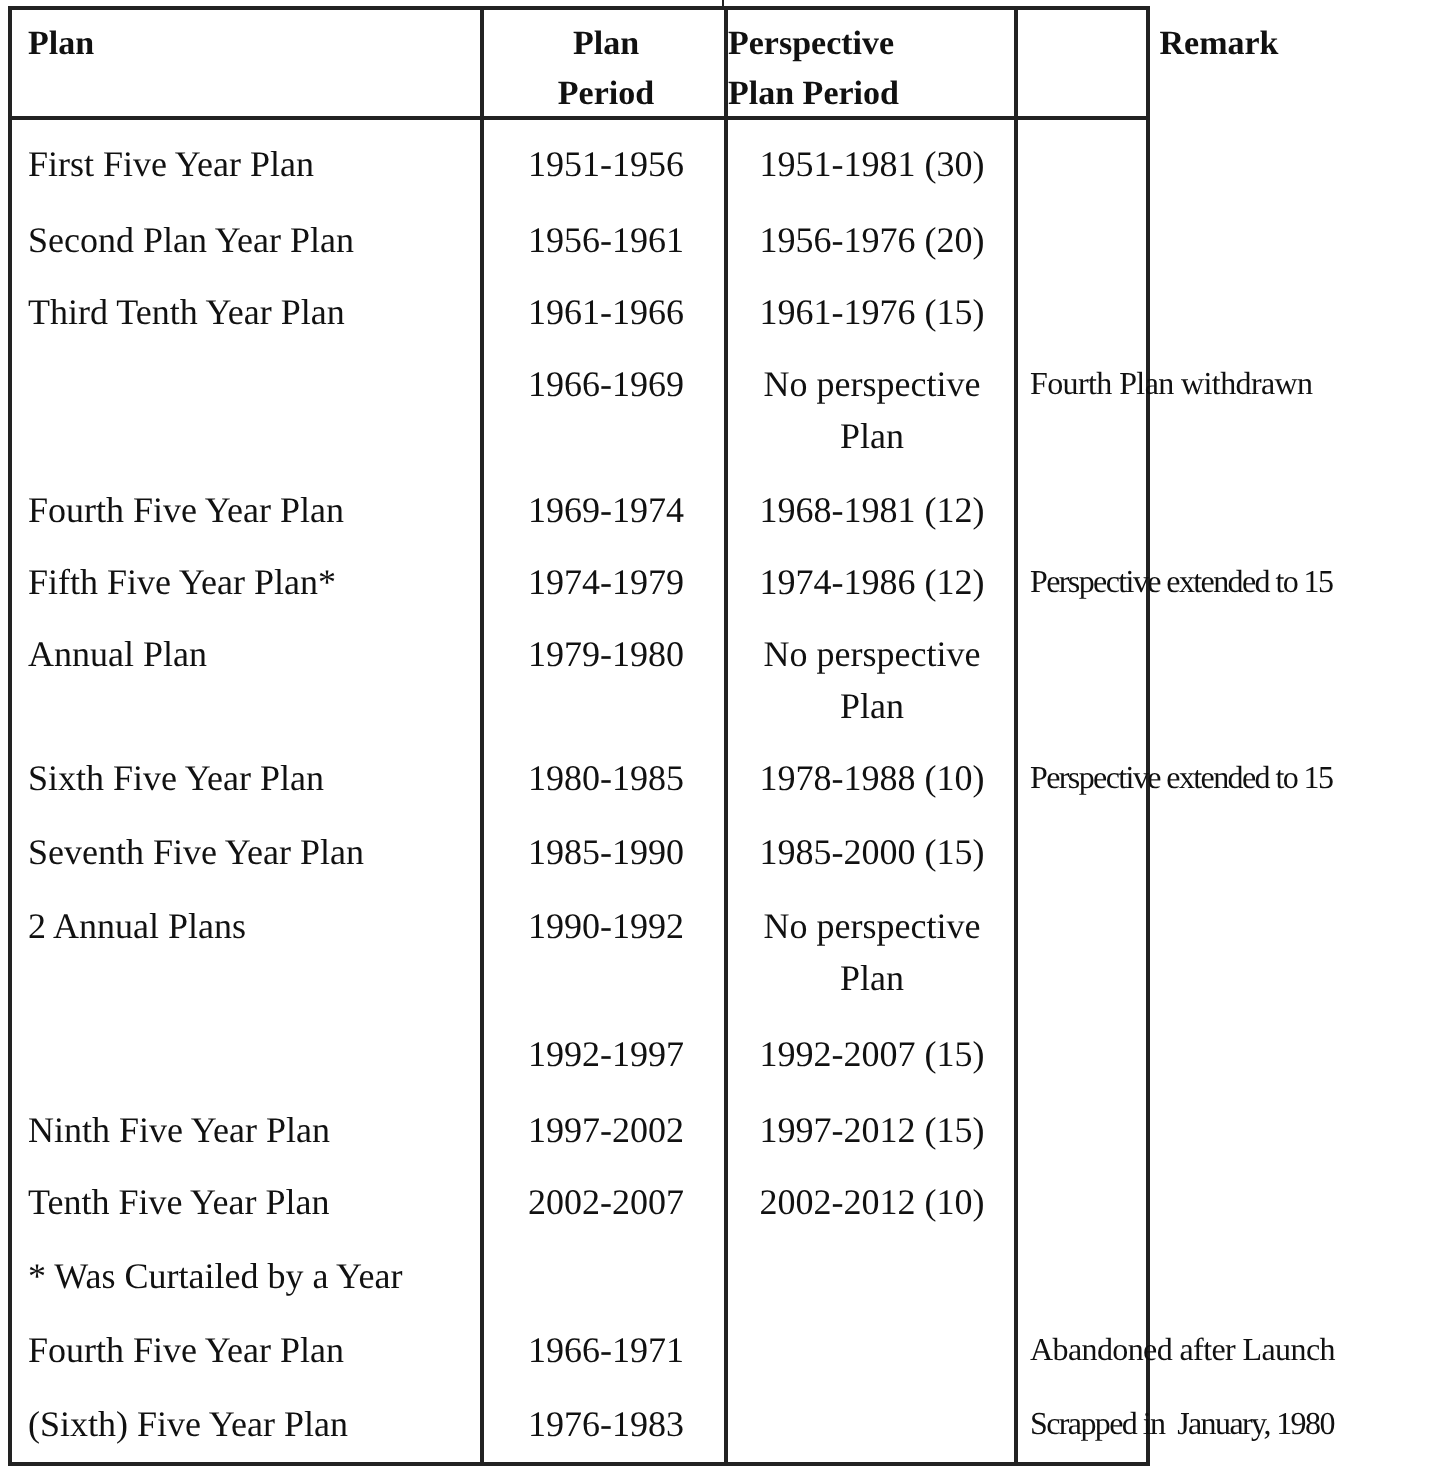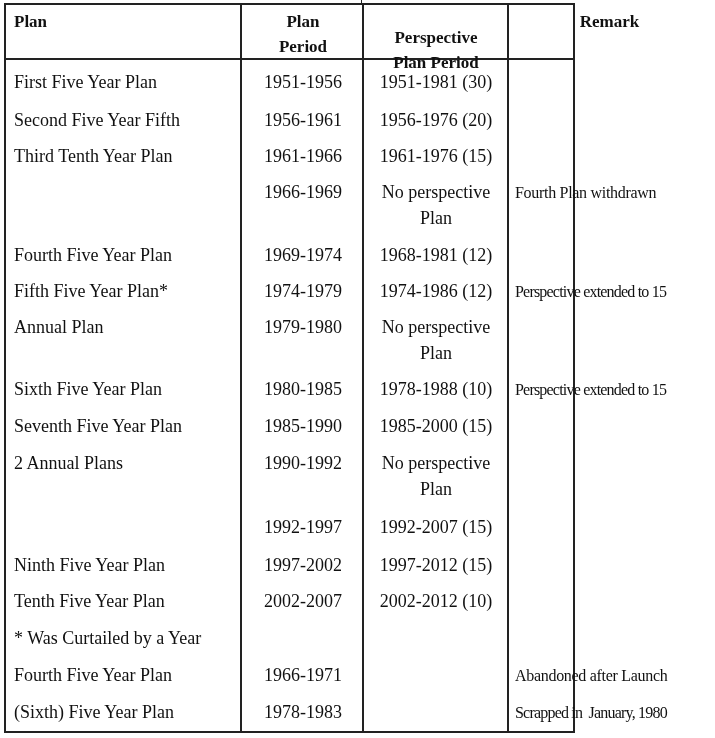--- a/index.html
+++ b/index.html
@@ -27,32 +27,32 @@
   <div class="vline" style="left:234px"></div>
   <div class="vline" style="left:356px"></div>
   <div class="vline" style="left:501px"></div>
   <div class="hline" style="top:53px"></div>
 
   <div class="hdr" style="left:8px;">Plan</div>
   <div class="hdr" style="left:236px;width:122px;text-align:center;">
     <div>Plan</div>
     <div>Period</div>
   </div>
-  <div class="hdr" style="left:358px;width:144px;text-align:center;margin-top:16px;">
+  <div class="hdr" style="left:358px;width:144px;text-align:left;">
     <div>Perspective</div>
     <div>Plan Period</div>
   </div>
   <div class="hdr" style="left:503px;width:201px;text-align:center;">Remark</div>
 
   <div class="cell c1" style="top:64px">First Five Year Plan</div>
   <div class="cell c2" style="top:64px">1951-1956</div>
   <div class="cell c3" style="top:64px">1951-1981 (30)</div>
   <div class="cell c4" style="top:64px"></div>
 
-  <div class="cell c1" style="top:102px">Second Five Year Fifth</div>
+  <div class="cell c1" style="top:102px">Second Plan Year Plan</div>
   <div class="cell c2" style="top:102px">1956-1961</div>
   <div class="cell c3" style="top:102px">1956-1976 (20)</div>
   <div class="cell c4" style="top:102px"></div>
 
   <div class="cell c1" style="top:138px">Third Tenth Year Plan</div>
   <div class="cell c2" style="top:138px">1961-1966</div>
   <div class="cell c3" style="top:138px">1961-1976 (15)</div>
   <div class="cell c4" style="top:138px"></div>
 
   <div class="cell c2" style="top:174px">1966-1969</div>
@@ -107,16 +107,16 @@
   <div class="cell c2" style="top:620px"></div>
   <div class="cell c3" style="top:620px"></div>
   <div class="cell c4" style="top:620px"></div>
 
   <div class="cell c1" style="top:657px">Fourth Five Year Plan</div>
   <div class="cell c2" style="top:657px">1966-1971</div>
   <div class="cell c3" style="top:657px"></div>
   <div class="cell c4" style="top:658px">Abandoned after Launch</div>
 
   <div class="cell c1" style="top:694px">(Sixth) Five Year Plan</div>
-  <div class="cell c2" style="top:694px">1978-1983</div>
+  <div class="cell c2" style="top:694px">1976-1983</div>
   <div class="cell c3" style="top:694px"></div>
   <div class="cell c4 narrow" style="top:695px;white-space:pre;">Scrapped in  January, 1980</div>
 </div>
 
 </body></html>

